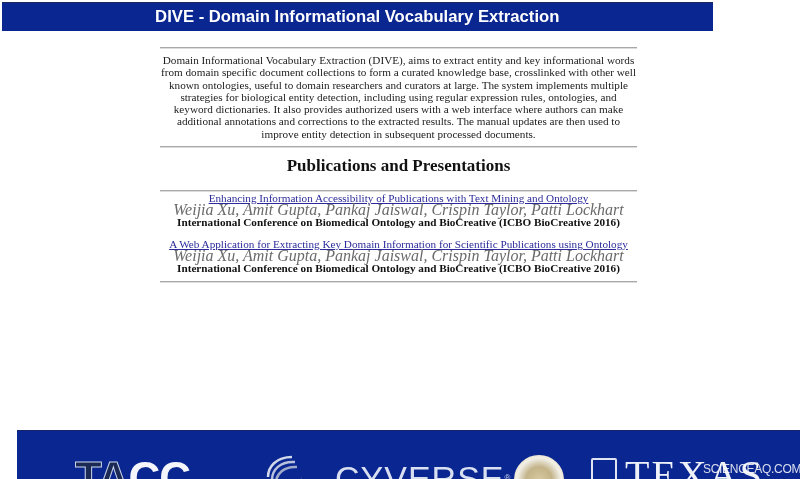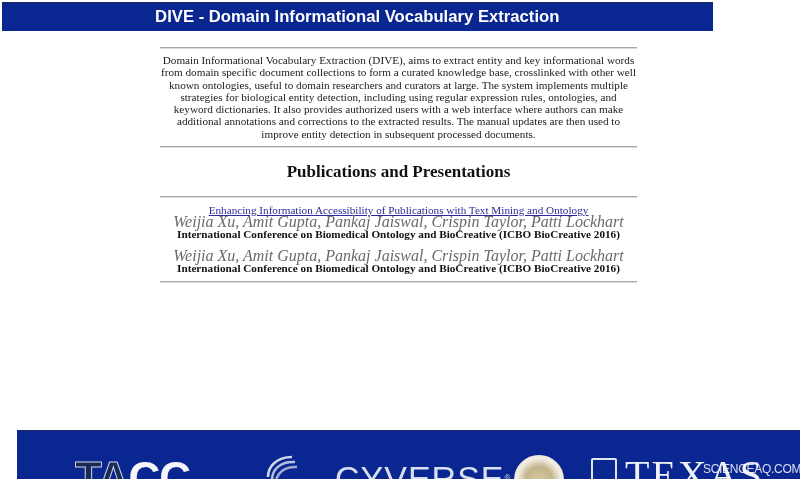--- a/index.html
+++ b/index.html
@@ -29,23 +29,23 @@
     .rule {
       height: 0; border: none; border-top: 1px solid #a8a8a8;
       border-bottom: 1px solid #dcdcdc; margin: 0;
     }
     .intro {
       font-size: 11.2px; line-height: 12.3px; color: #1a1a1a;
       padding: 5px 0 6px 0;
     }
     .section-title {
       font-size: 17px; font-weight: bold; color: #111;
-      margin: 0; padding: 14px 0 14px 0; line-height: 20px;
+      margin: 0; padding: 8px 0 14px 0; line-height: 20px;
     }
-    .pub { padding-top: 6px; }
+    .pub { }
     .pub + .pub { padding-top: 9px; }
     .pub-link {
       display: block; color: #2a2a9a; text-decoration: underline;
       font-size: 11.2px; line-height: 12px;
     }
     .pub-authors {
       display: block; color: #6a6a6a; font-style: italic;
       font-size: 16px; line-height: 12px;
     }
     .pub-venue {
@@ -114,20 +114,21 @@
   <h2 class="section-title">Publications and Presentations</h2>
   <hr class="rule">
 
   <div class="pub">
     <a class="pub-link" href="#">Enhancing Information Accessibility of Publications with Text Mining and Ontology</a>
     <span class="pub-authors">Weijia Xu, Amit Gupta, Pankaj Jaiswal, Crispin Taylor, Patti Lockhart</span>
     <span class="pub-venue">International Conference on Biomedical Ontology and BioCreative (ICBO BioCreative 2016)</span>
   </div>
 
   <div class="pub">
+    <a class="pub-link" href="#">A Web Application for Extracting Key Domain Information for Scientific Publications using Ontology</a>
     <span class="pub-authors">Weijia Xu, Amit Gupta, Pankaj Jaiswal, Crispin Taylor, Patti Lockhart</span>
     <span class="pub-venue">International Conference on Biomedical Ontology and BioCreative (ICBO BioCreative 2016)</span>
   </div>
 
   <hr class="rule rule-bottom">
 </div>
 
 <div class="footer-bar">
   <div class="logo logo-tacc">
     <span class="ta">TA</span><span class="cc">CC</span>

